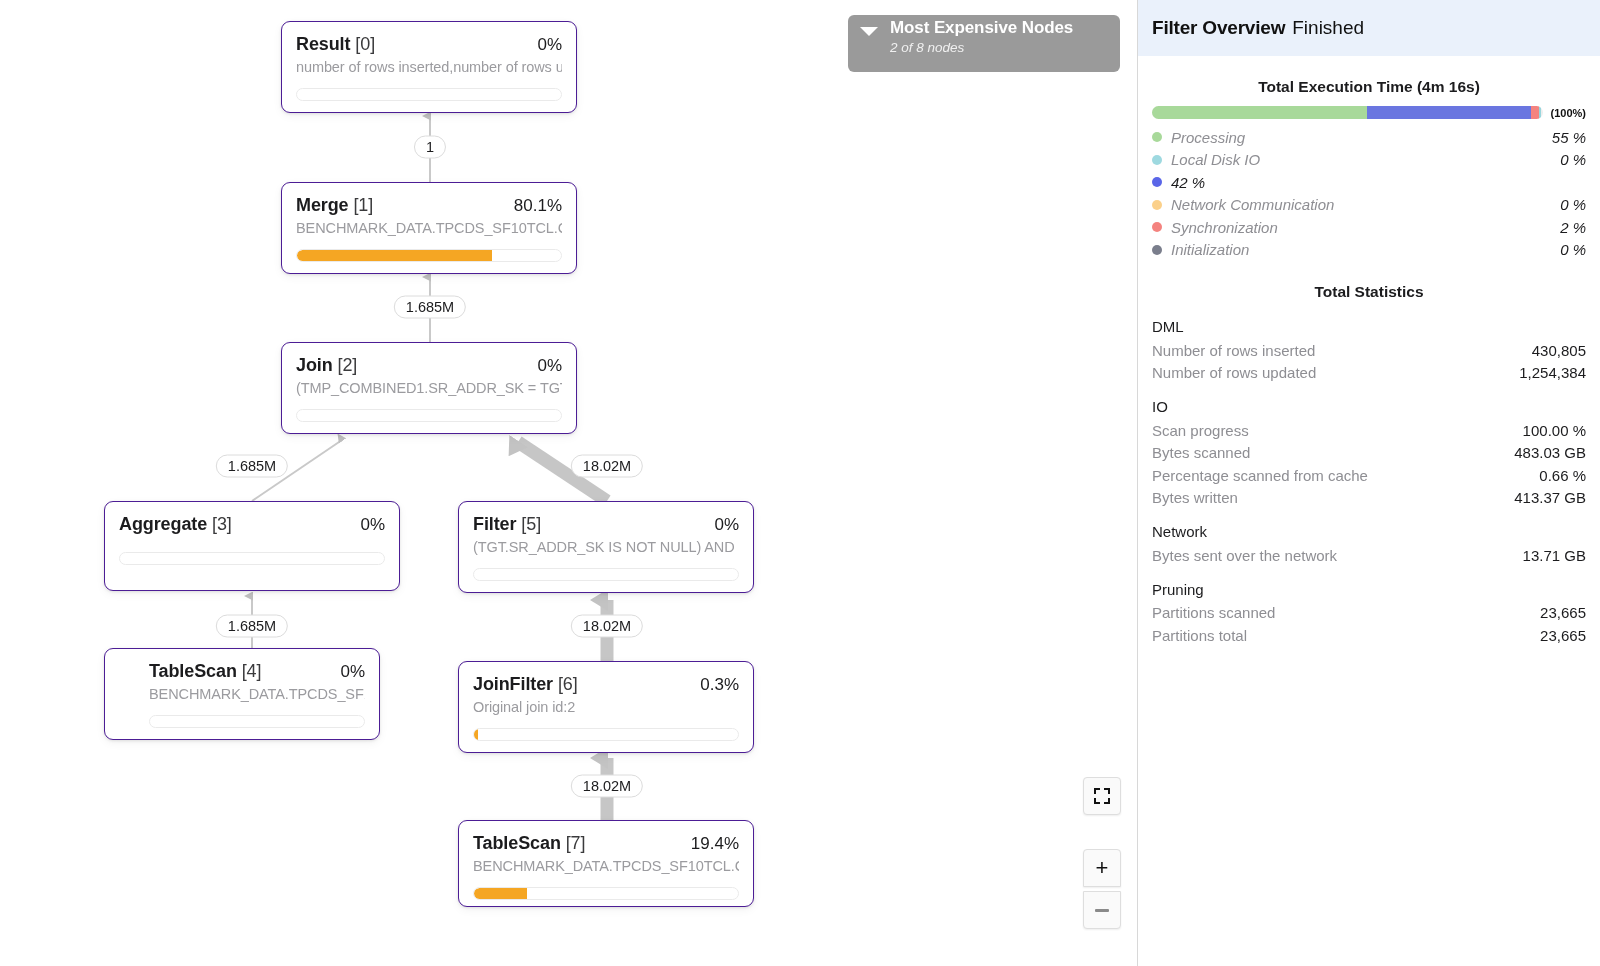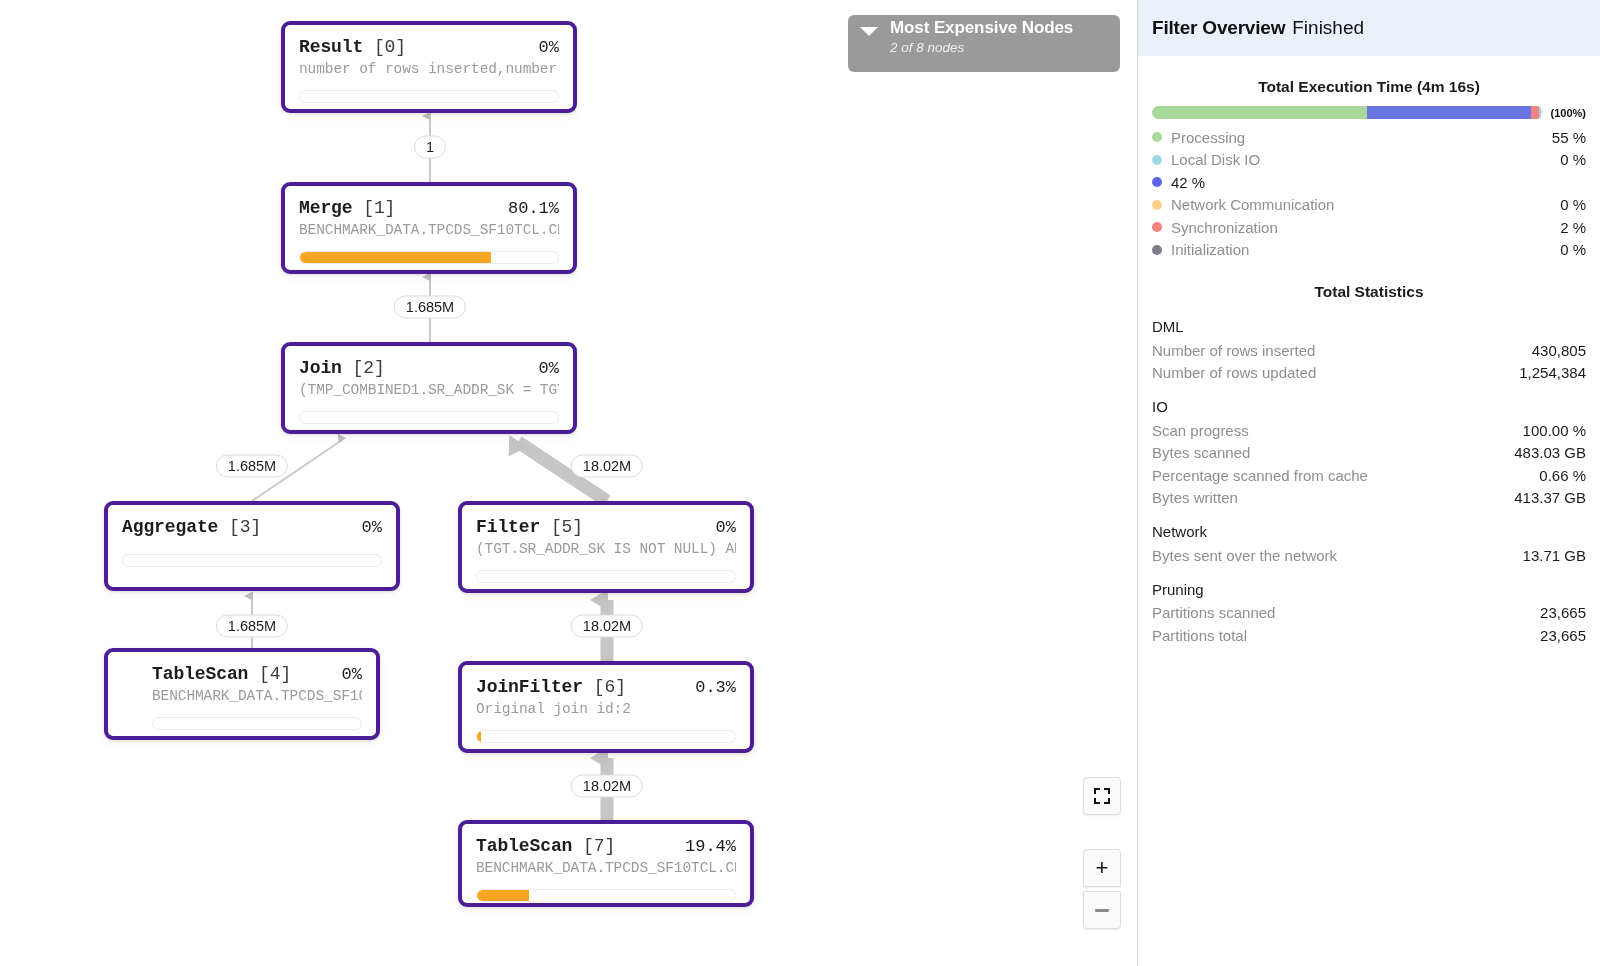--- a/index.html
+++ b/index.html
@@ -34,27 +34,26 @@
     left: 0; top: 0;
     width: 1137px;
     height: 966px;
     pointer-events: none;
   }
 
   
   .node {
     position: absolute;
     background: #ffffff;
-    border: 4px solid #4c1d95;
+    border: 1px solid #4c1d95;
     border-radius: 9px;
     box-shadow: 0 1px 3px rgba(0,0,0,0.10), 0 3px 10px rgba(0,0,0,0.05);
     box-sizing: border-box;
     padding: 12px 14px 10px 14px;
     overflow: hidden;
-    font-family: Liberation Mono, monospace;
   }
   .node-head {
     display: flex;
     align-items: baseline;
     justify-content: space-between;
     white-space: nowrap;
   }
   .node-title {
     font-size: 18px;
     color: #1c1c1e;
@@ -231,21 +230,21 @@
     background: #eee;
   }
   .stacked-bar > span { display: block; height: 100%; }
   .bar-total {
     font-size: 11px;
     font-weight: 700;
     color: #111;
     white-space: nowrap;
   }
 
-  .legend { margin-top: 7px; }
+  .legend { margin-top: 7px; font-style: italic; }
   .legend-row {
     display: flex;
     align-items: center;
     height: 22.5px;
   }
   .legend-dot {
     width: 10px; height: 10px;
     border-radius: 50%;
     margin-right: 9px;
     flex: 0 0 auto;

